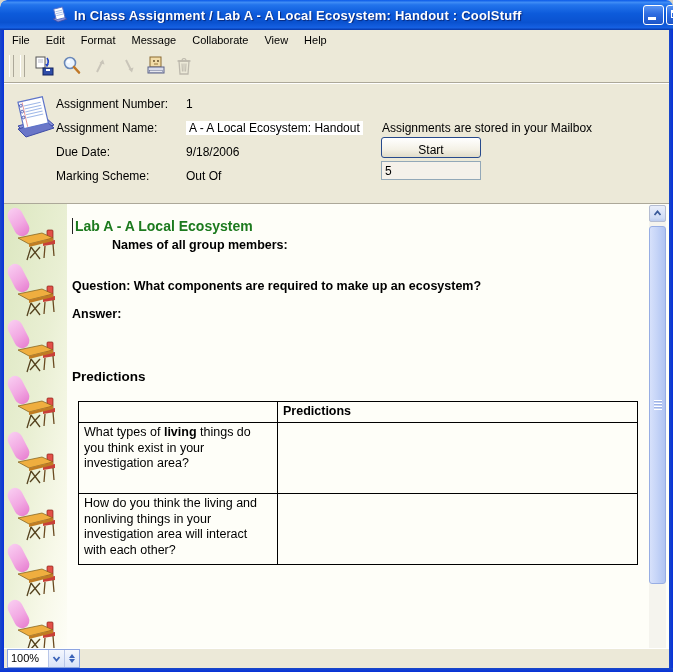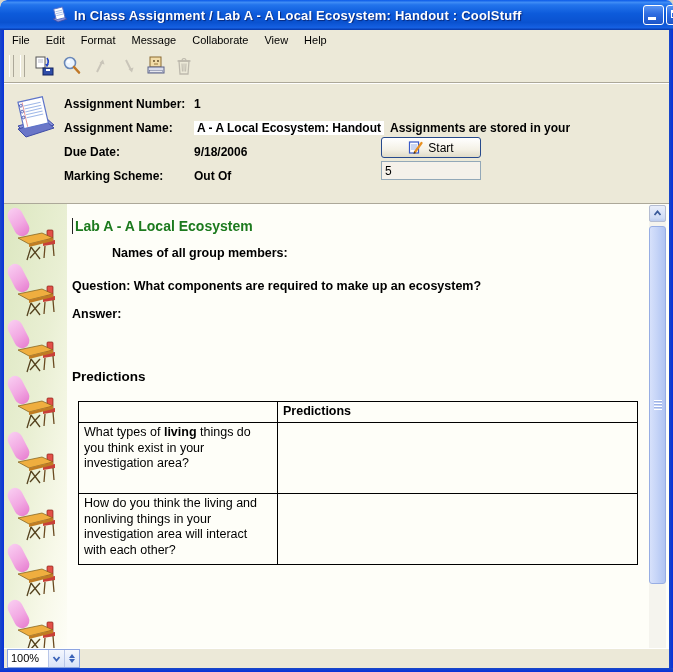--- a/index.html
+++ b/index.html
@@ -35,45 +35,45 @@
   .toolbar{position:absolute;left:4px;top:49px;width:665px;height:33px;background:#ECE9D8;
     display:flex;align-items:center;}
   .gripper{width:3px;height:22px;margin:0 6px 0 5px;border-left:1px solid #fff;border-right:1px solid #ACA899;}
   .gripper2{width:3px;height:22px;margin-right:6px;border-left:1px solid #fff;border-right:1px solid #ACA899;}
   .tool{width:26px;height:26px;display:flex;align-items:center;justify-content:center;margin-right:2px;}
   .tb-sep{border-top:1px solid #ACA899;border-bottom:1px solid #fff;position:absolute;left:4px;top:82px;width:665px;height:0;}
 
   
   .formpanel{position:absolute;left:4px;top:84px;width:665px;height:119px;background:#ECE9D8;font-size:12px;}
   .form-icon{position:absolute;left:8px;top:10px;width:44px;height:44px;}
-  .frow{position:absolute;left:8px;width:604px;height:18px;font-weight:bold;}
+  .frow{position:absolute;left:0;width:604px;height:18px;}
   .flabel{position:absolute;left:52px;top:0;color:#000;}
   .fvalue{position:absolute;left:182px;top:0;color:#000;}
   .fvalue.hl{background:#FFFFFF;padding:0 3px;}
   .mail-note{position:absolute;left:378px;top:0;color:#000;}
   .start-btn{position:absolute;left:377px;top:53px;width:100px;height:21px;box-sizing:border-box;
     border:1px solid #274A8C;border-radius:3px;background:linear-gradient(180deg,#FFFFFF 0%,#F4F1E6 60%,#E0DCC8 100%);
-    display:flex;align-items:center;justify-content:center;gap:5px;font-size:12px;color:#000;}
+    display:flex;align-items:center;justify-content:center;gap:5px;font-size:12px;color:#000;flex-direction:column;}
   .outof-input{position:absolute;left:377px;top:77px;width:100px;height:19px;box-sizing:border-box;
     border:1px solid #93A8B8;background:#F5F1EA;font-family:"Liberation Sans",sans-serif;font-size:12px;padding:1px 3px;color:#000;}
 
   
   .docarea{position:absolute;left:4px;top:203px;width:665px;height:466px;background:#FEFEF8;
     border-top:1px solid #ACA899;box-sizing:border-box;overflow:hidden;}
   .docstrip{position:absolute;left:0;top:0;width:63px;height:100%;
     background:linear-gradient(100deg,#DCE7C0 0%,#E9EFD3 45%,#F8F9EA 78%,#FEFEF8 100%);overflow:hidden;}
   .unit{position:absolute;left:0;width:63px;height:56px;}
   .eraser{position:absolute;left:7px;top:1px;width:15px;height:30px;border-radius:8px;
     transform:rotate(-27deg);background:linear-gradient(170deg,#F9CDF1 0%,#F2A9E3 55%,#E77ED0 100%);}
   .desk{position:absolute;left:13px;top:21px;}
   .doccontent{position:absolute;left:64px;top:0;right:20px;bottom:0;color:#000;}
   .doc-title{position:absolute;left:4px;top:14px;font-size:14px;font-weight:bold;color:#1C7A1E;display:flex;align-items:center;}
   .caret{display:inline-block;width:1px;height:16px;background:#222;margin-right:2px;}
   .doc-line{position:absolute;left:4px;font-size:12.5px;font-weight:bold;}
-  .l0{top:42px;padding-left:40px;} .l1{top:75px;} .l2{top:103px;}
+  .l0{top:34px;padding-left:40px;} .l1{top:75px;} .l2{top:103px;}
   .sec-head{position:absolute;left:4px;top:165px;font-size:13.5px;font-weight:bold;}
   .predtable{position:absolute;left:10px;top:197px;width:559px;border-collapse:collapse;table-layout:fixed;font-size:12.5px;}
   .predtable td,.predtable th{border:1px solid #000;vertical-align:top;text-align:left;padding:2px 5px;}
   .predtable col.c1{width:199px;} .predtable col.c2{width:360px;}
   .predtable .hrow th{height:16px;font-size:12.5px;font-weight:bold;}
   .predtable .qrow td{height:66px;font-weight:normal;line-height:1.25;}
   .bw{font-weight:bold;}
 
   
   .scrollbar{position:absolute;right:3px;top:1px;width:17px;bottom:1px;background:#F5F4EE;}

